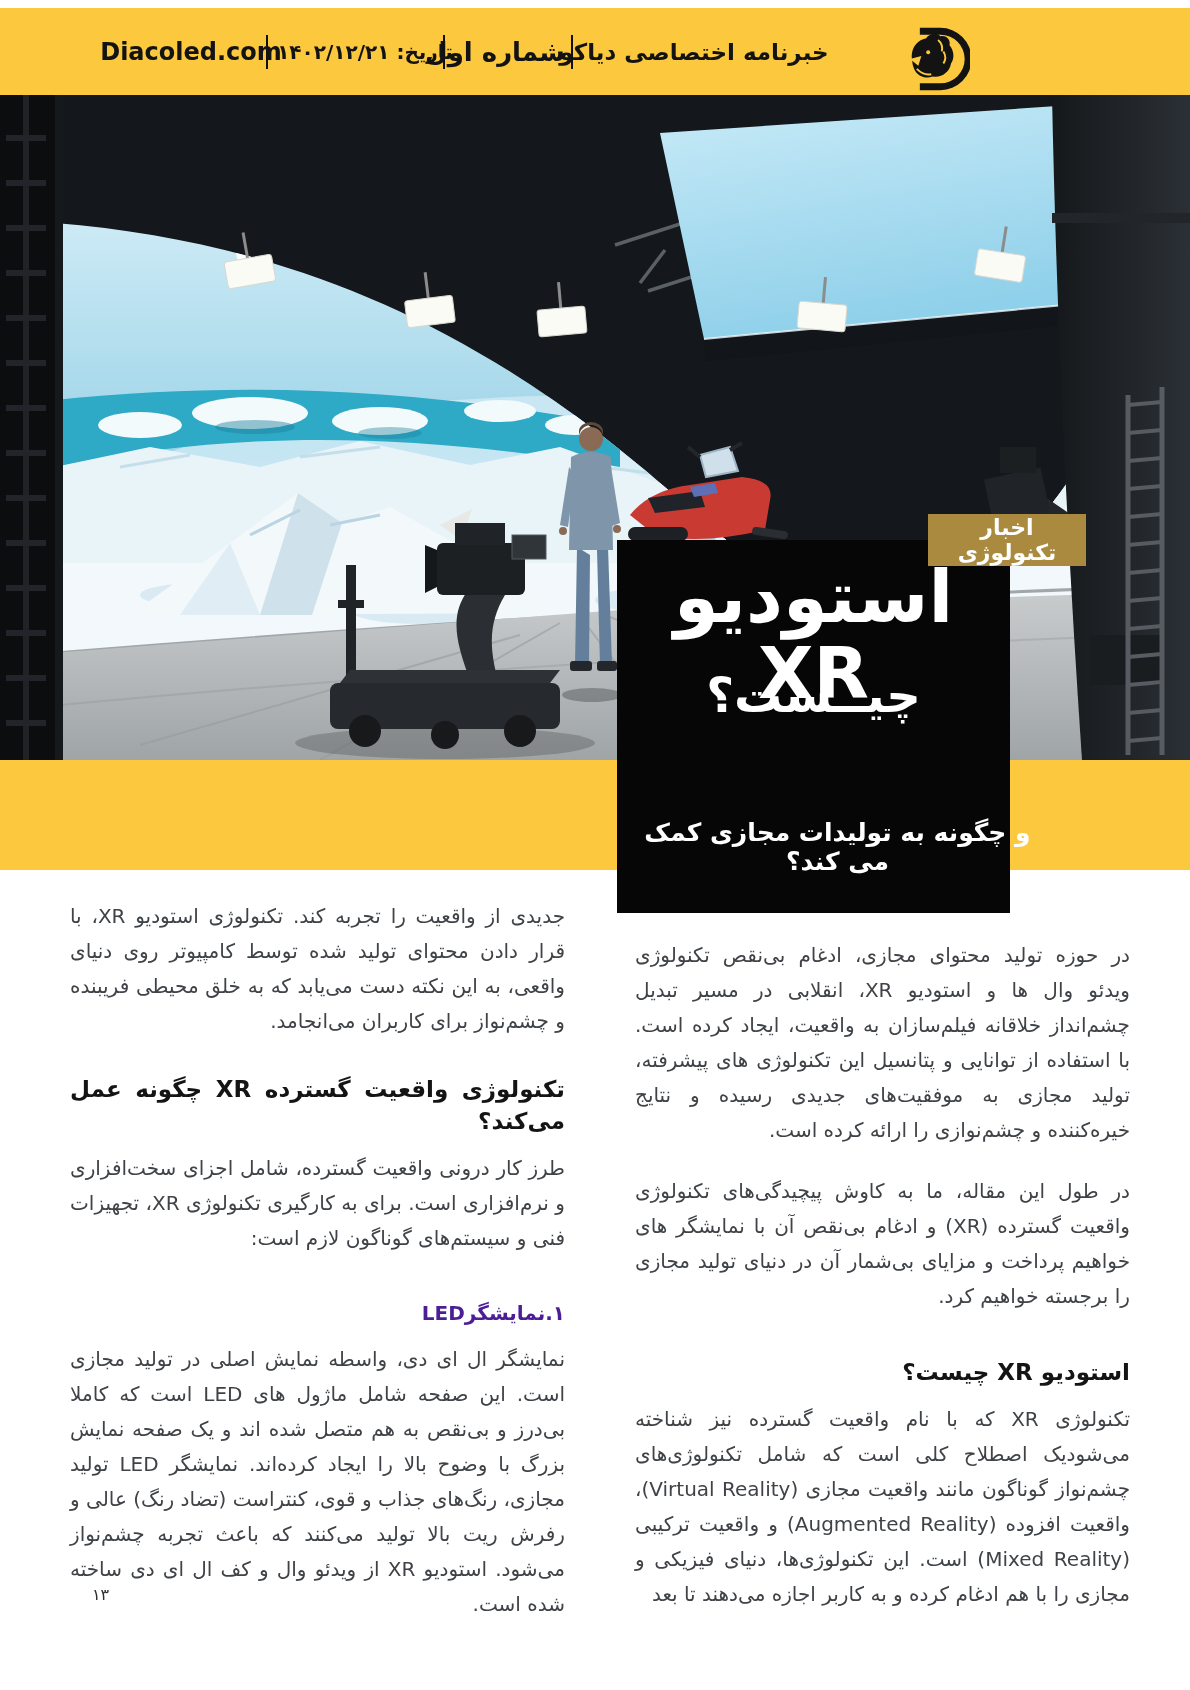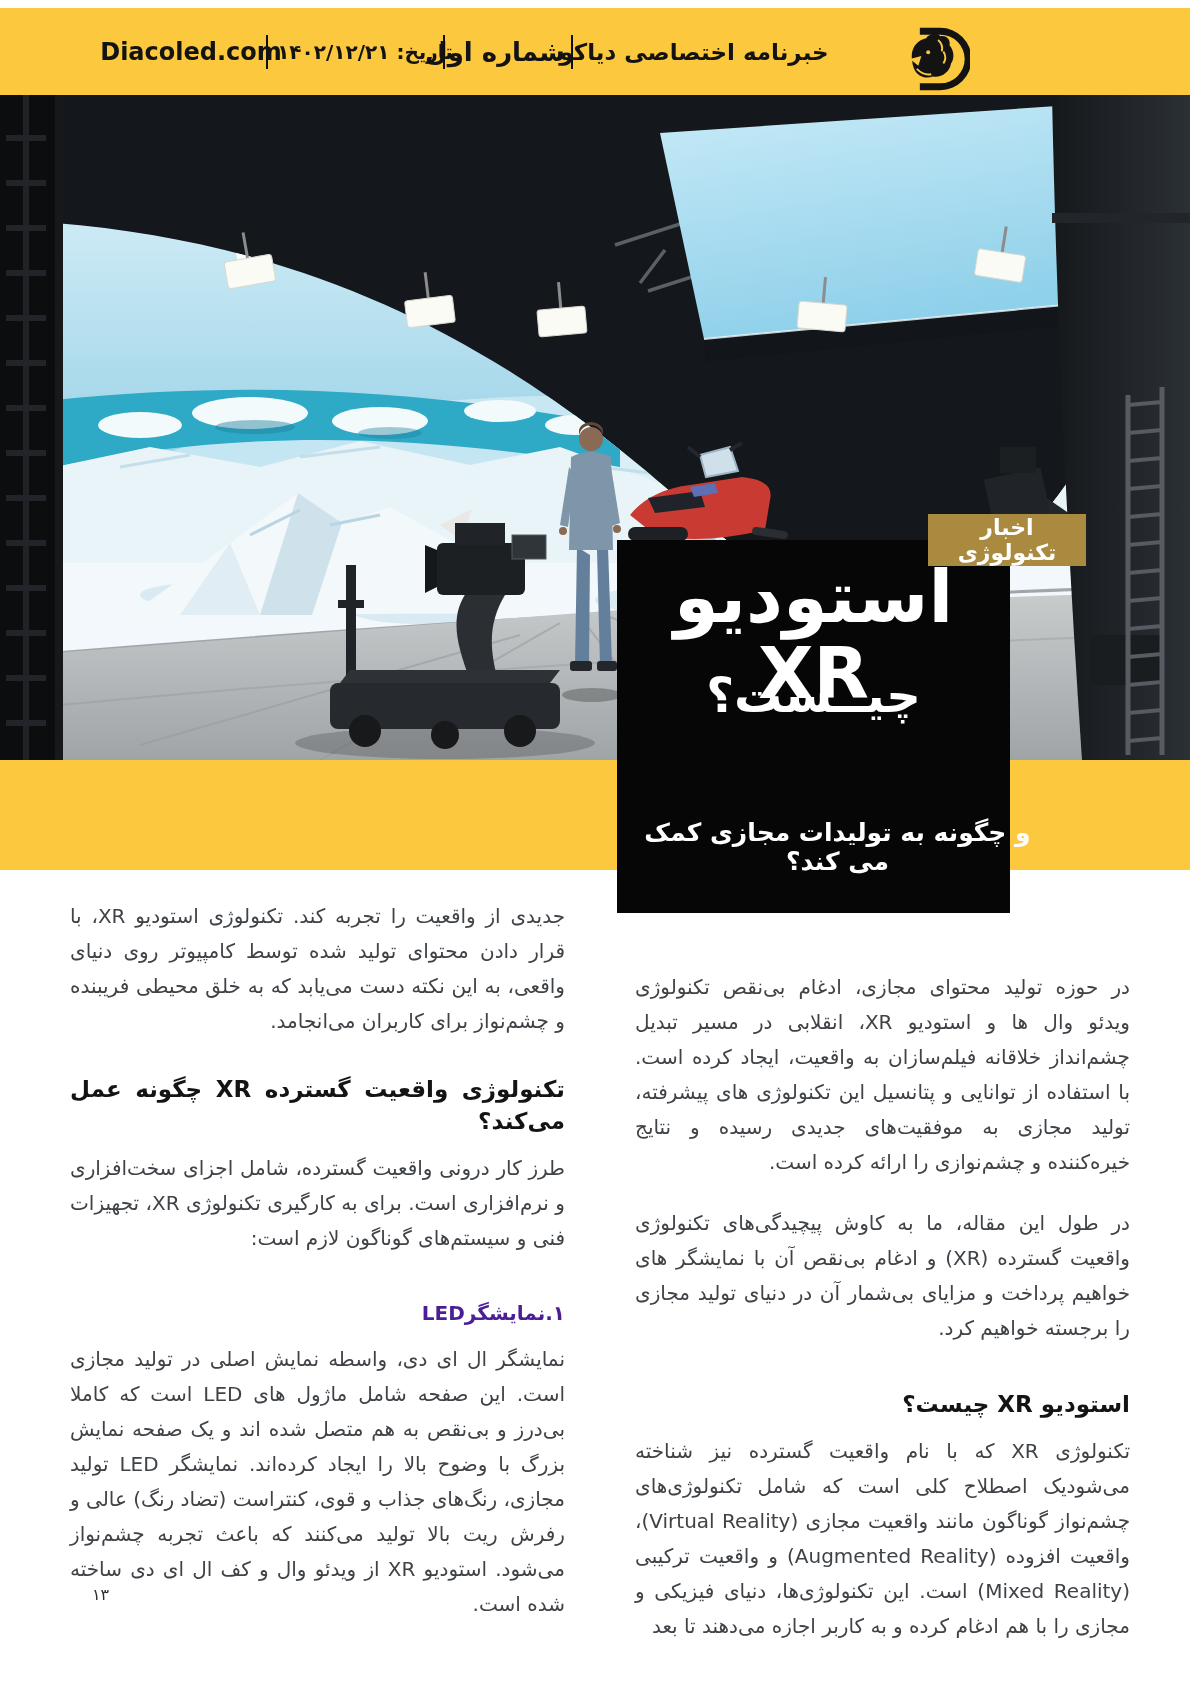--- a/index.html
+++ b/index.html
@@ -29,21 +29,21 @@
   .hl2{position:absolute;top:130px;left:0;width:100%;font-size:48px;font-weight:bold;line-height:1.05;}
   .hl-sub{position:absolute;top:278px;left:0;width:100%;font-size:25px;font-weight:bold;padding-left:24px;}
   
   .article-col{position:absolute;width:495px;font-size:20px;line-height:35px;color:#3F4347;
                text-align:justify;}
   .article-col p{margin:0 0 26px 0;}
   .article-col h2{font-size:23px;line-height:32px;color:#141414;margin:0 0 14px 0;font-weight:bold;}
   .article-col h3{font-size:20px;line-height:30px;color:#4c1d95;margin:0 0 14px 0;font-weight:bold;}
   .mb-lg{margin-bottom:42px !important;}
   .mb-md{margin-bottom:34px !important;}
-  .col-right{left:635px;top:970px;}
+  .col-right{left:635px;top:938px;}
   .col-left{left:70px;top:888px;margin-top:11px;}
   .page-number{position:absolute;left:92px;top:1585px;font-size:16px;color:#2d2d2d;}
 </style>
 </head>
 <body>
 
 <div class="page">
 
   <header class="header-bar">
     <div class="header-item h-newsletter">خبرنامه اختصاصی دیاکو</div>

